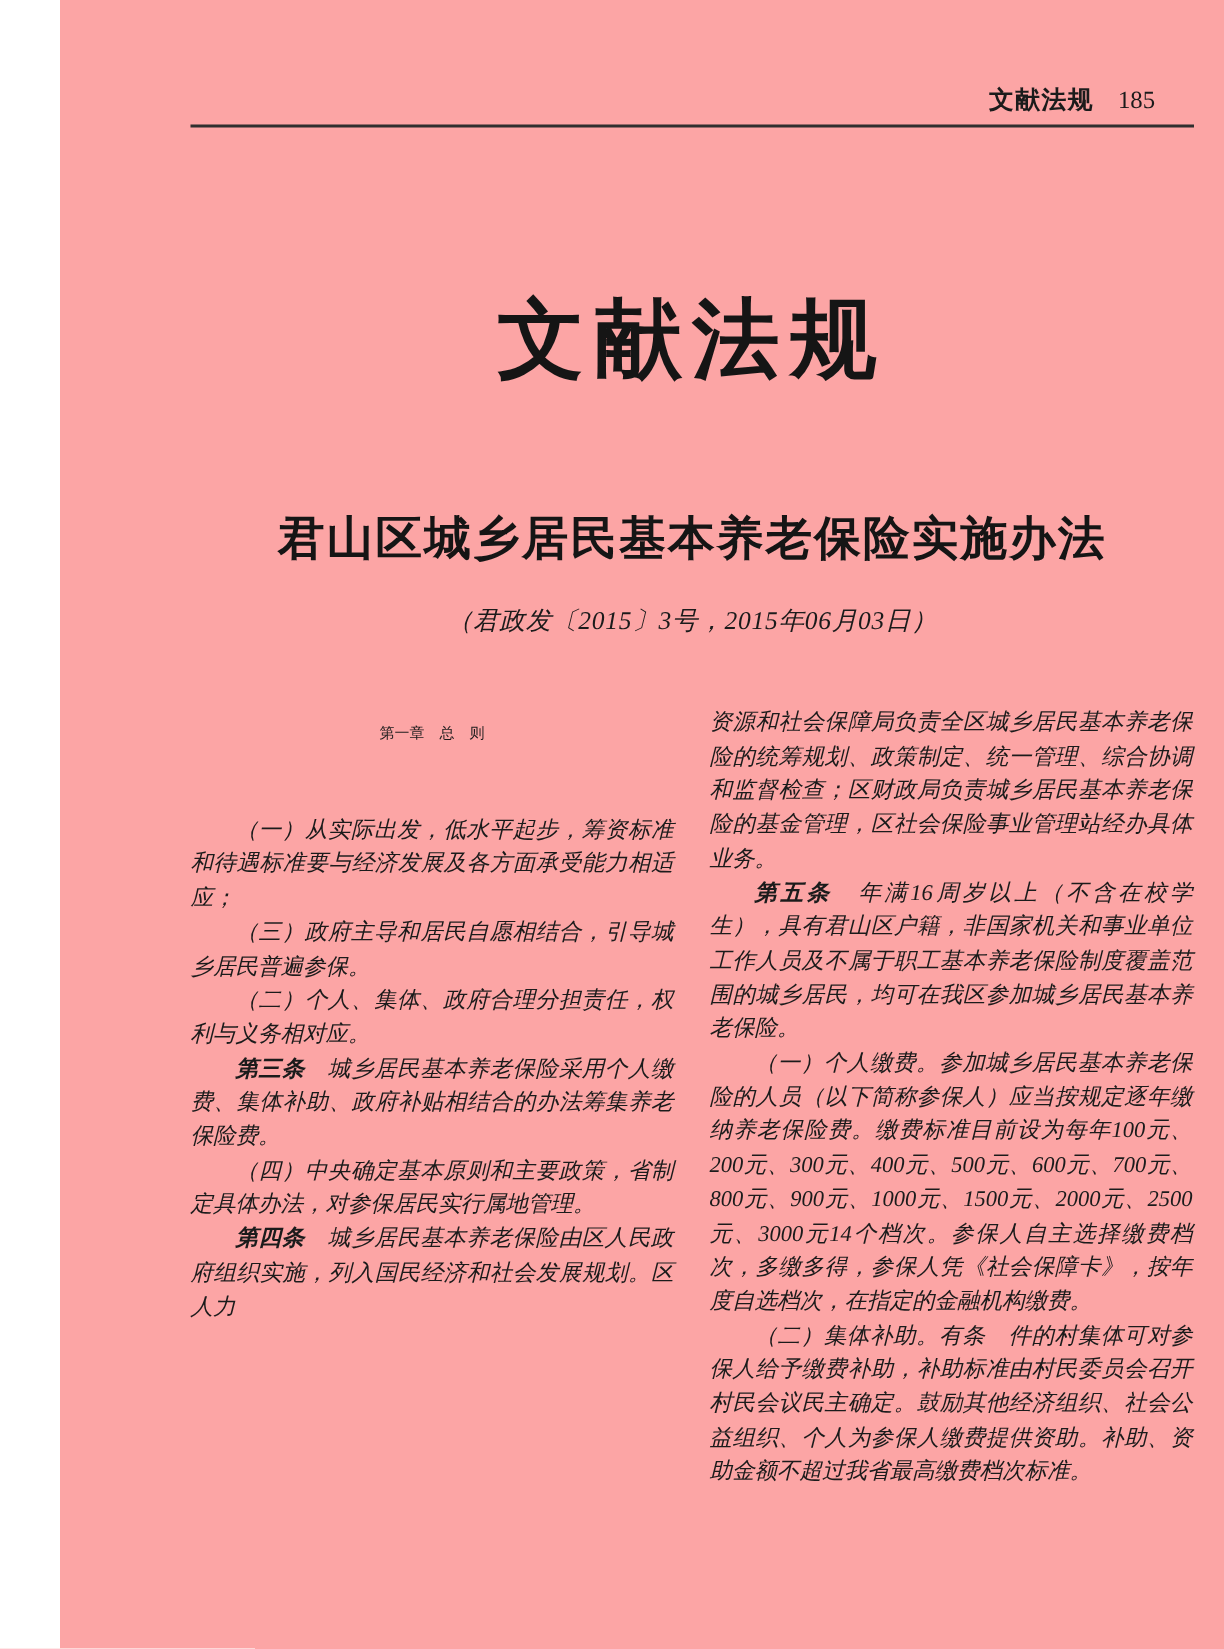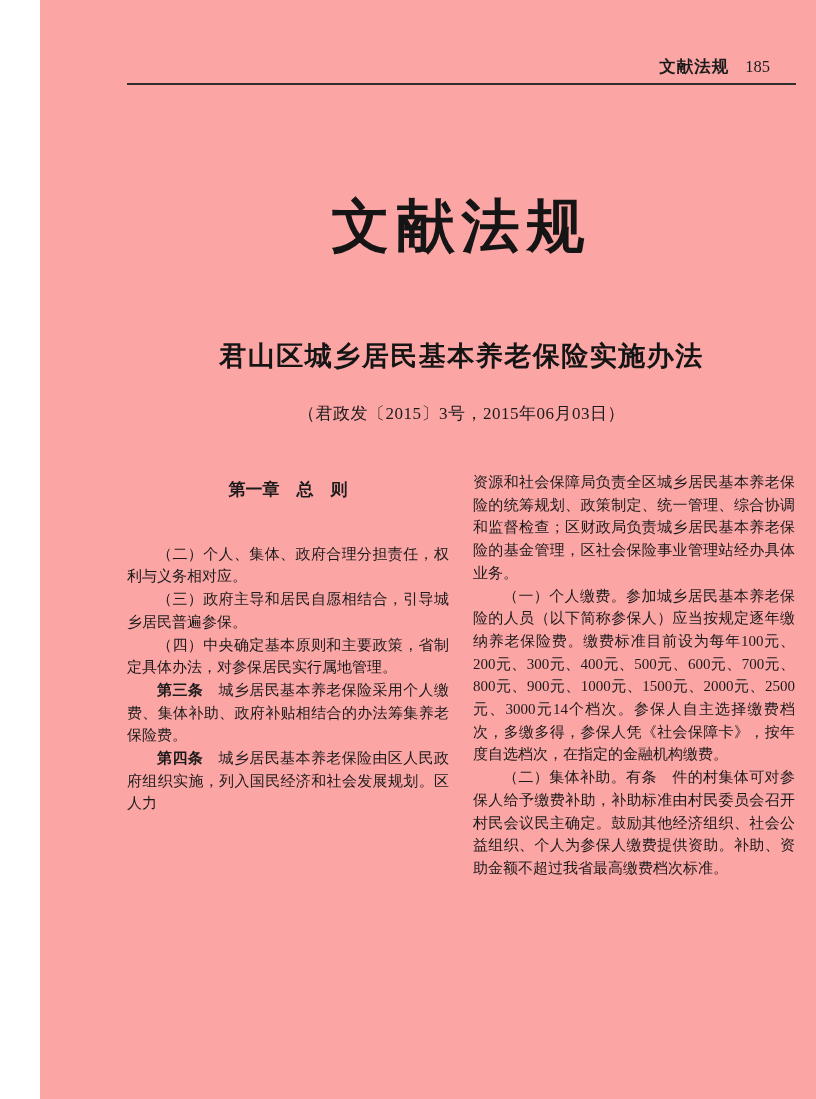--- a/index.html
+++ b/index.html
@@ -58,31 +58,32 @@
     margin: 0;
   }
   .doc-title {
     position: absolute;
     top: 338px;
     left: 87px;
     width: 669px;
     text-align: center;
     font-family: "Liberation Serif", serif;
     font-weight: 700;
-    font-size: 27px;
+    font-size: 31px;
     letter-spacing: 1.5px;
     color: #151515;
     margin: 0;
   }
   .doc-issue {
     position: absolute;
     top: 402px;
     left: 87px;
     width: 669px;
     text-align: center;
+    font-style: italic;
     font-family: "Liberation Serif", serif;
     font-size: 17px;
     letter-spacing: 0.5px;
     color: #1b1b1b;
     margin: 0;
   }
 
   
   .column {
     position: absolute;
@@ -91,31 +92,32 @@
     font-size: 15px;
     line-height: 22.7px;
     text-align: justify;
     color: #1b1b1b;
   }
   .column.left  { left: 87px; }
   .column.right { left: 433px; }
 
   .chapter {
     font-family: "Liberation Sans", sans-serif;
-    font-weight: 700;
-    font-size: 17px;
+    font-weight: 400;
+    font-size: 10px;
     text-align: center;
     margin: 0;
   }
   .column.left  .chapter { margin-top: 8px;  margin-bottom: 41px; }
   .column.right .chapter { margin-top: 19px; margin-bottom: 21px; }
 
   .para {
     margin: 0;
     text-indent: 2em;
+    font-style: italic;
   }
   .para.noindent { text-indent: 0; }
 
   .lead {
     font-family: "Liberation Sans", sans-serif;
     font-weight: 700;
   }
 </style>
 </head>
 <body>
@@ -128,36 +130,38 @@
 
   <h1 class="main-title">文献法规</h1>
   <h2 class="doc-title">君山区城乡居民基本养老保险实施办法</h2>
   <p class="doc-issue">（君政发〔2015〕3号，2015年06月03日）</p>
 
   <div class="column left">
     <h3 class="chapter">第一章　总　则</h3>
 
 
 
+    <p class="para"><span>（一）从实际出发，低水平起步，筹资标准和待遇标准要与经济发展及各方面承受能力相适应；</span></p>
+
+    <p class="para"><span>（三）政府主导和居民自愿相结合，引导城乡居民普遍参保。</span></p>
 
     <p class="para"><span>（二）个人、集体、政府合理分担责任，权利与义务相对应。</span></p>
 
-    <p class="para"><span>（三）政府主导和居民自愿相结合，引导城乡居民普遍参保。</span></p>
+    <p class="para"><b class="lead">第三条</b><span>　城乡居民基本养老保险采用个人缴费、集体补助、政府补贴相结合的办法筹集养老保险费。</span></p>
 
     <p class="para"><span>（四）中央确定基本原则和主要政策，省制定具体办法，对参保居民实行属地管理。</span></p>
-
-    <p class="para"><b class="lead">第三条</b><span>　城乡居民基本养老保险采用个人缴费、集体补助、政府补贴相结合的办法筹集养老保险费。</span></p>
 
     <p class="para"><b class="lead">第四条</b><span>　城乡居民基本养老保险由区人民政府组织实施，列入国民经济和社会发展规划。区人力</span></p>
   </div>
 
   <div class="column right">
     <p class="para noindent"><span>资源和社会保障局负责全区城乡居民基本养老保险的统筹规划、政策制定、统一管理、综合协调和监督检查；区财政局负责城乡居民基本养老保险的基金管理，区社会保险事业管理站经办具体业务。</span></p>
 
 
+    <p class="para"><b class="lead">第五条</b><span>　年满16周岁以上（不含在校学生），具有君山区户籍，非国家机关和事业单位工作人员及不属于职工基本养老保险制度覆盖范围的城乡居民，均可在我区参加城乡居民基本养老保险。</span></p>
 
 
     <p class="para"><span>（一）个人缴费。参加城乡居民基本养老保险的人员（以下简称参保人）应当按规定逐年缴纳养老保险费。缴费标准目前设为每年100元、200元、300元、400元、500元、600元、700元、800元、900元、1000元、1500元、2000元、2500元、3000元14个档次。参保人自主选择缴费档次，多缴多得，参保人凭《社会保障卡》，按年度自选档次，在指定的金融机构缴费。</span></p>
 
     <p class="para"><span>（二）集体补助。有条　件的村集体可对参保人给予缴费补助，补助标准由村民委员会召开村民会议民主确定。鼓励其他经济组织、社会公益组织、个人为参保人缴费提供资助。补助、资助金额不超过我省最高缴费档次标准。</span></p>
   </div>
 
 </div>
 
 </body></html>

